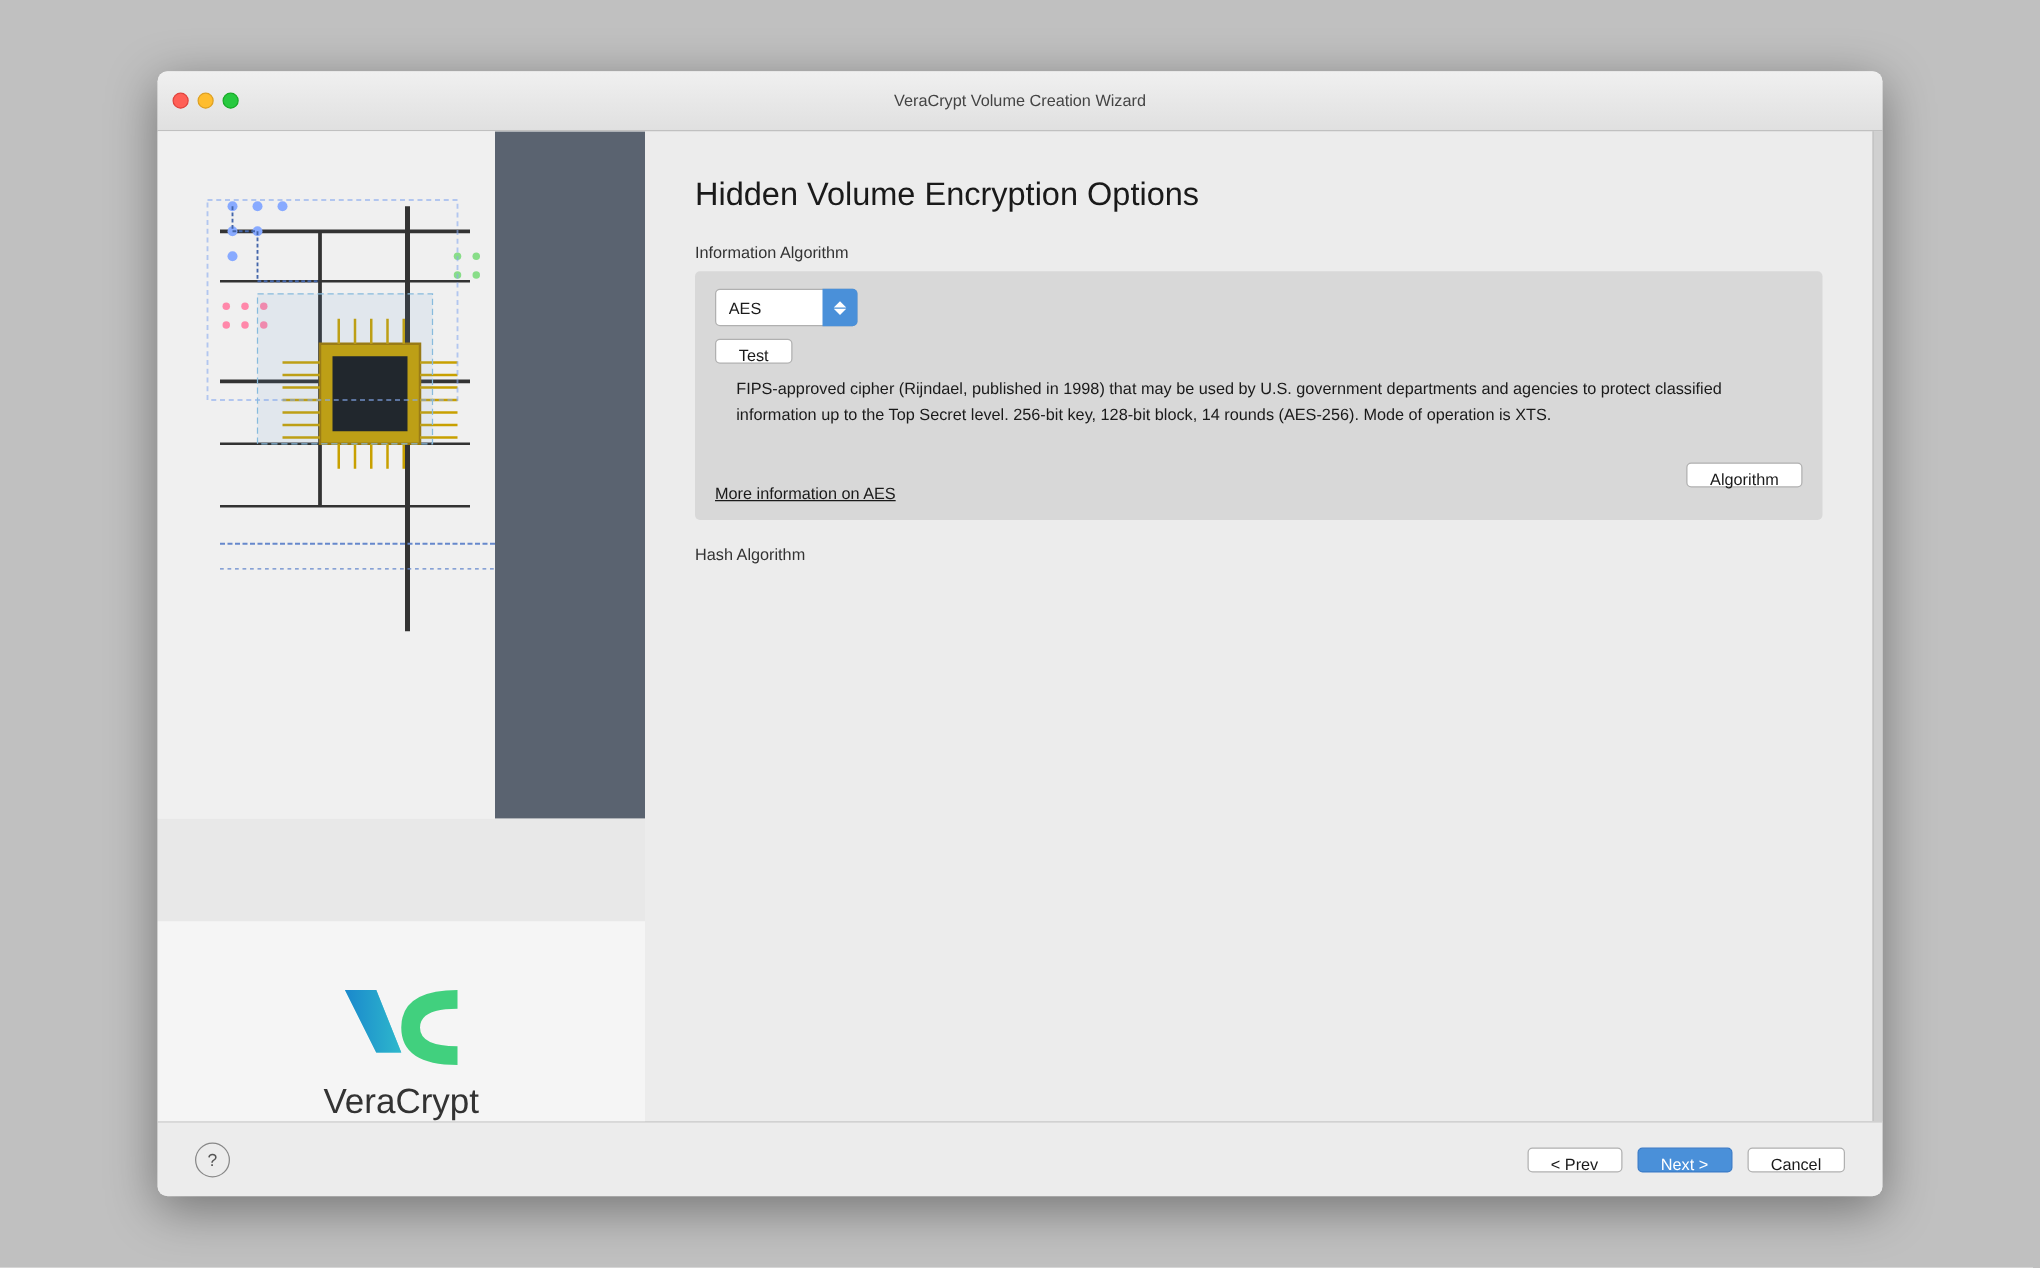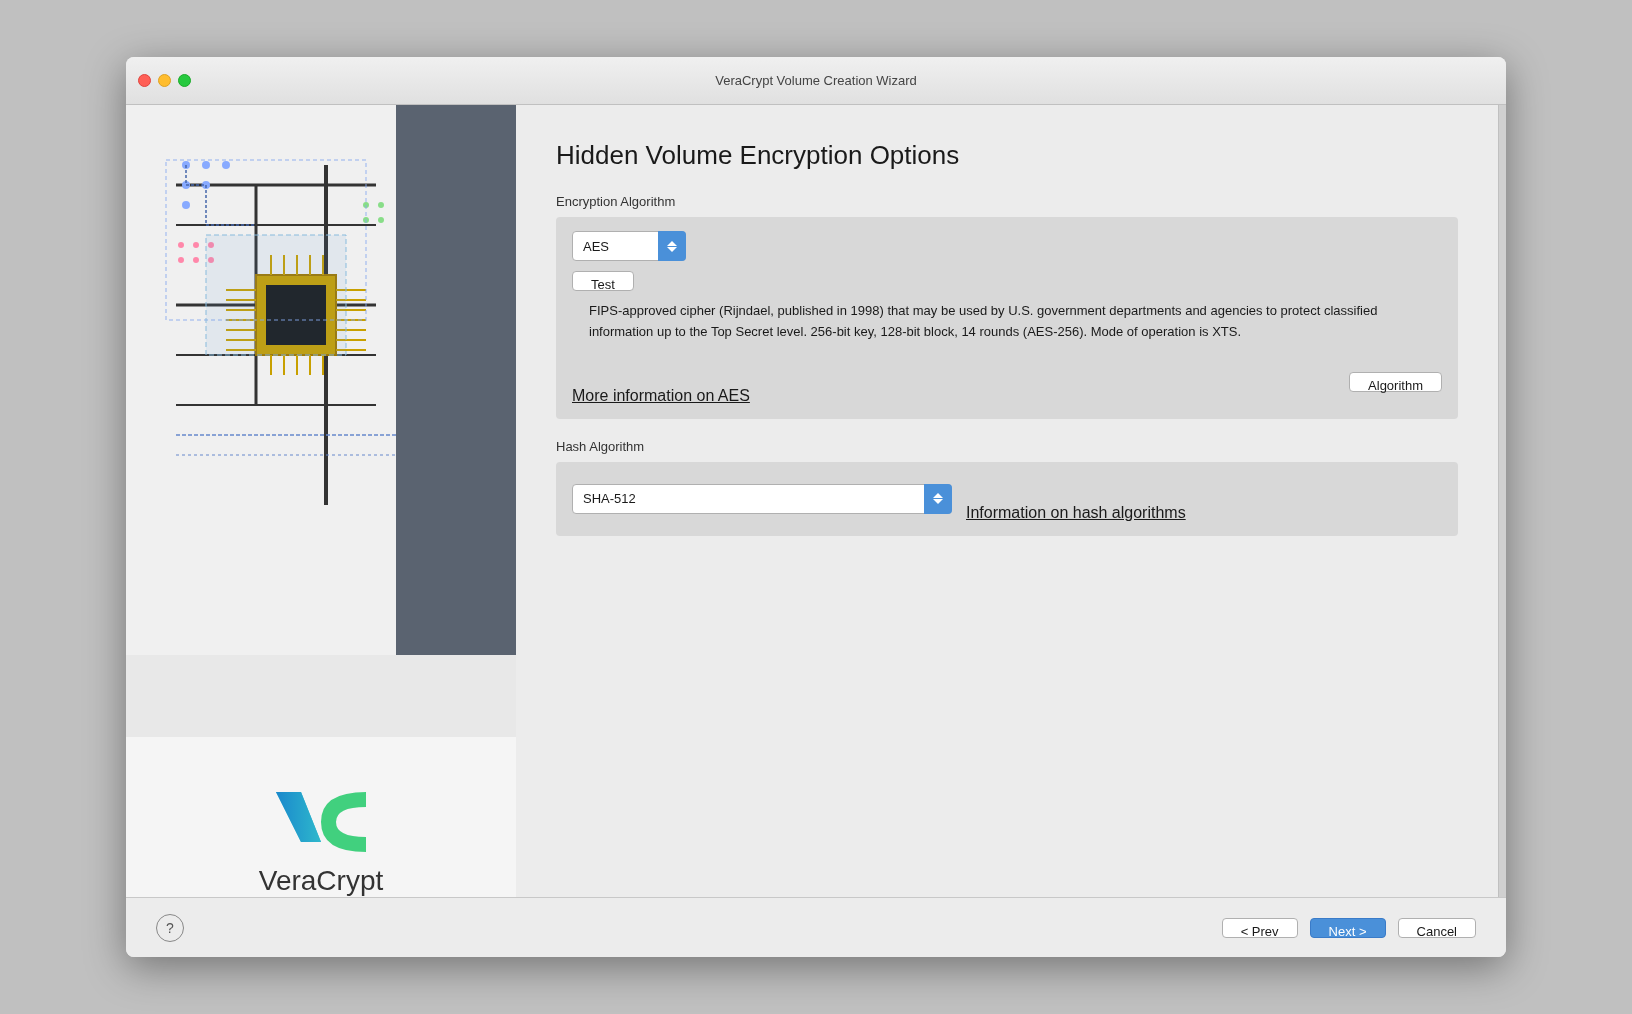--- a/index.html
+++ b/index.html
@@ -240,21 +240,21 @@
       display: flex;
       justify-content: space-between;
       align-items: center;
       margin-top: 6px;
     }
 
     .link {
       color: #1a1a1a;
       text-decoration: underline;
       cursor: pointer;
-      font-size: 16px;
+      font-size: 13px;
       margin-top: 28px;
     }
 
     
     .hash-row {
       display: flex;
       align-items: center;
       gap: 14px;
     }
 
@@ -415,21 +415,21 @@
         </svg>
         <span class="vc-logo-text">VeraCrypt</span>
       </div>
     </div>
 
     <div class="right-panel">
 
       <h1 class="page-title">Hidden Volume Encryption Options</h1>
 
       <div class="section">
-        <span class="section-label">Encryption Algorithm</span>
+        <span class="section-label">Information Algorithm</span>
 
         <div class="algorithm-box">
 
           <div class="dropdown-row">
             <div class="select-wrapper">
               <select class="select-control">
                 <option>AES</option>
                 <option>Serpent</option>
                 <option>Twofish</option>
                 <option>Camellia</option>
@@ -448,37 +448,20 @@
           <div class="info-footer">
             <a class="link" href="#">More information on AES</a>
             <button class="btn">Algorithm</button>
           </div>
         </div>
       </div>
 
       <div class="section">
         <span class="section-label">Hash Algorithm</span>
 
-        <div class="algorithm-box">
-          <div class="hash-row">
-            <div class="hash-select-wrapper">
-              <select class="select-control">
-                <option>SHA-512</option>
-                <option>SHA-256</option>
-                <option>BLAKE2s-256</option>
-                <option>Whirlpool</option>
-              </select>
-              <div class="select-arrows">
-                <div class="arrow-up"></div>
-                <div class="arrow-down"></div>
-              </div>
-            </div>
-            <a class="link" href="#">Information on hash algorithms</a>
-          </div>
-        </div>
       </div>
 
     </div>
 
     <div class="right-scrollbar"></div>
 
   </div>
 
   <div class="bottom-bar">
     <button class="help-btn">?</button>

